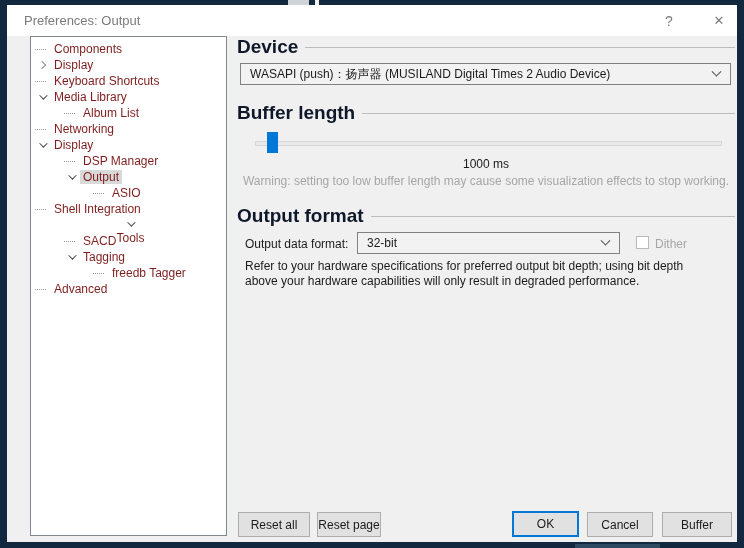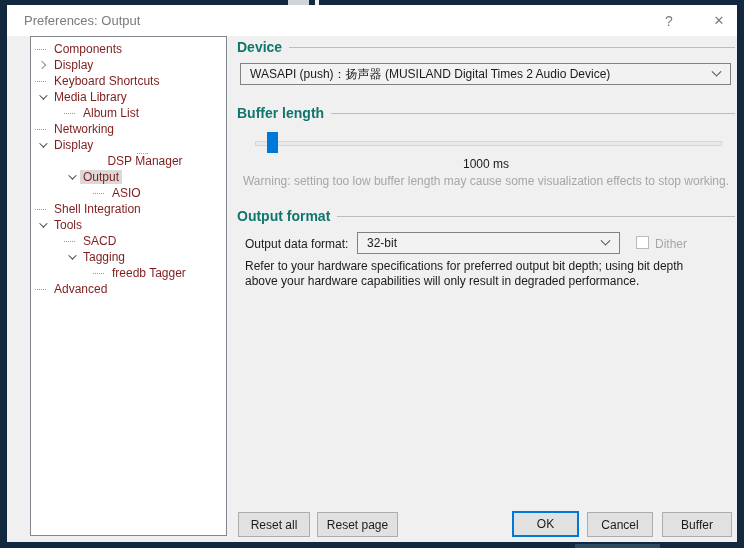--- a/index.html
+++ b/index.html
@@ -22,21 +22,21 @@
   .tree-label { padding:0 3px; line-height:14px; }
   .tree-row.selected .tree-label { background:#d9d9d9; }
   .chev { width:14px; height:14px; display:inline-flex; align-items:center; justify-content:center; flex:none; margin-right:2px; }
   .chev::before { content:""; width:5px; height:5px; display:block; border-right:1.5px solid #5a5a5a; border-bottom:1.5px solid #5a5a5a; }
   .chev.collapsed::before { transform:rotate(-45deg); border-color:#8f8f8f; }
   .chev.expanded::before  { transform:rotate(45deg) translateY(-2px); border-color:#444; }
   .conn { width:11px; border-top:1px dotted #9a9a9a; margin-right:5px; flex:none; }
 
   
   .section-head { display:flex; align-items:center; }
-  .section-head .txt { font-size:14px; font-weight:bold; color:#0f766e; white-space:nowrap; }
+  .section-head .txt { font-size:19px; font-weight:bold; color:#0f172a; white-space:nowrap; }
   .section-head .rule { flex:1; height:1px; background:#bdbdbd; margin-left:7px; }
 
   
   .combo { background:#f2f2f2; border:1px solid #818181; display:flex; align-items:center; font-size:12px; color:#1b1b1b; padding:0 9px; }
   .combo .val { flex:1; overflow:hidden; white-space:nowrap; }
   .combo .dd { width:10px; height:10px; display:flex; align-items:center; justify-content:center; flex:none; }
   .combo .dd::before { content:""; width:6px; height:6px; border-right:1.4px solid #4d4d4d; border-bottom:1.4px solid #4d4d4d; transform:rotate(45deg) translate(-2px,-2px); display:block; }
 
   
   #slider-track { background:#e9e9e9; border:1px solid #d7d7d7; }
@@ -94,37 +94,37 @@
         <span class="tree-label">Album List</span>
       </div>
       <div class="tree-row" style="padding-left: 4px;">
         <span class="conn"></span>
         <span class="tree-label">Networking</span>
       </div>
       <div class="tree-row" style="padding-left: 4px;">
         <span class="chev expanded"></span>
         <span class="tree-label">Display</span>
       </div>
-      <div class="tree-row" style="padding-left: 33px; flex-direction: column;">
+      <div class="tree-row" style="padding-left: 33px;">
         <span class="conn"></span>
         <span class="tree-label">DSP Manager</span>
       </div>
       <div class="tree-row selected" style="padding-left: 33px;">
         <span class="chev expanded"></span>
         <span class="tree-label">Output</span>
       </div>
       <div class="tree-row" style="padding-left: 62px;">
         <span class="conn"></span>
         <span class="tree-label">ASIO</span>
       </div>
       <div class="tree-row" style="padding-left: 4px;">
         <span class="conn"></span>
         <span class="tree-label">Shell Integration</span>
       </div>
-      <div class="tree-row" style="padding-left: 4px;">
+      <div class="tree-row" style="padding-left: 4px; flex-direction: column;">
         <span class="chev expanded"></span>
         <span class="tree-label">Tools</span>
       </div>
       <div class="tree-row" style="padding-left: 33px;">
         <span class="conn"></span>
         <span class="tree-label">SACD</span>
       </div>
       <div class="tree-row" style="padding-left: 33px;">
         <span class="chev expanded"></span>
         <span class="tree-label">Tagging</span>
@@ -164,18 +164,18 @@
   <div class="abs" style="left:245px;top:237px;font-size:12px;color:#1b1b1b;">Output data format:</div>
   <div class="abs combo" style="left:357px;top:232px;width:263px;height:22px;">
     <span class="val">32-bit</span>
     <span class="dd"></span>
   </div>
   <div class="abs" id="dither-box" style="left:636px;top:236px;"></div>
   <div class="abs muted" style="left:655px;top:237px;font-size:12px;">Dither</div>
   <div class="abs note" style="left:245px;top:259px;width:472px;">Refer to your hardware specifications for preferred output bit depth; using bit depth above your hardware capabilities will only result in degraded performance.</div>
 
   <div class="abs btn" style="left:238px;top:512px;width:72px;height:25px;">Reset all</div>
-  <div class="abs btn" style="left:317px;top:512px;width:81px;height:25px;">Reset page</div>
+  <div class="abs btn" style="left:317px;top:512px;width:64px;height:25px;">Reset page</div>
   <div class="abs btn default" style="left:512px;top:511px;width:67px;height:26px;">OK</div>
   <div class="abs btn" style="left:587px;top:512px;width:66px;height:25px;">Cancel</div>
   <div class="abs btn" style="left:662px;top:512px;width:70px;height:25px;">Buffer</div>
 
 </div>
 
 </body></html>

